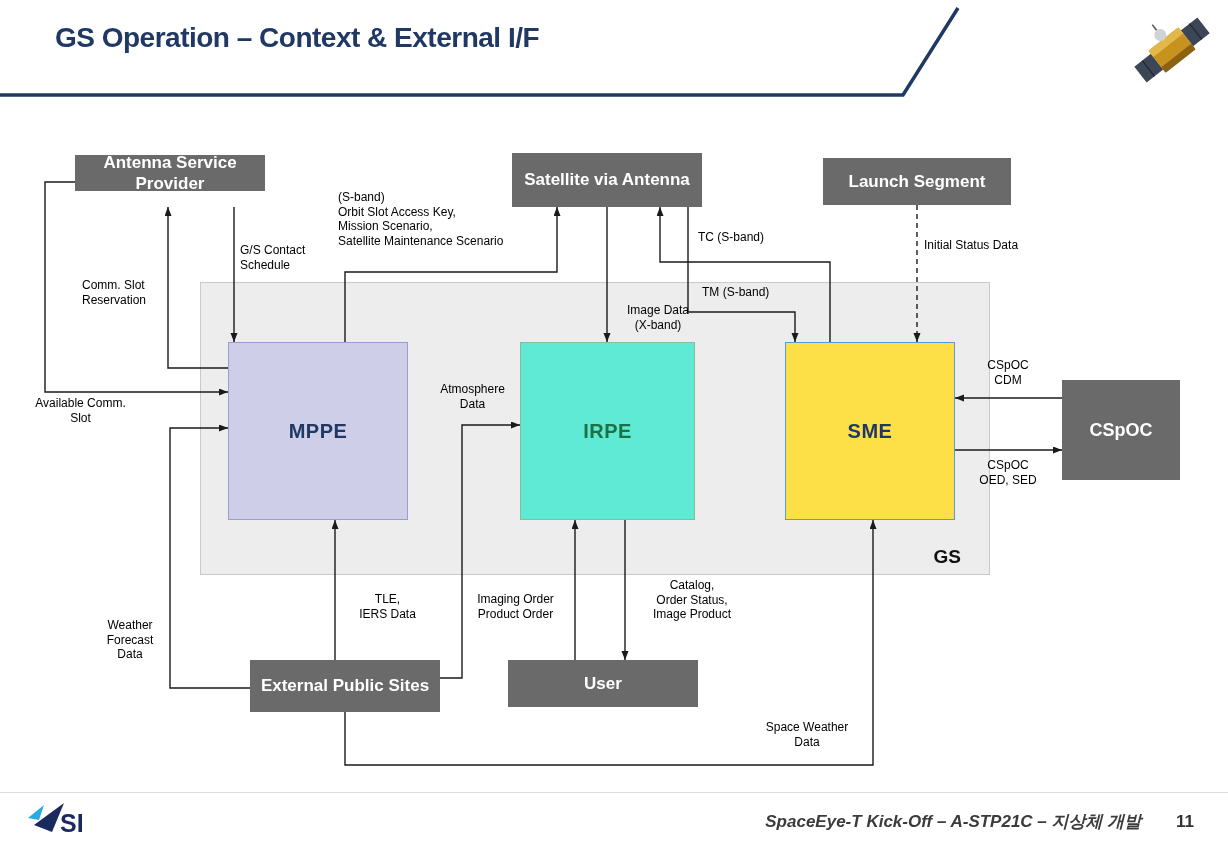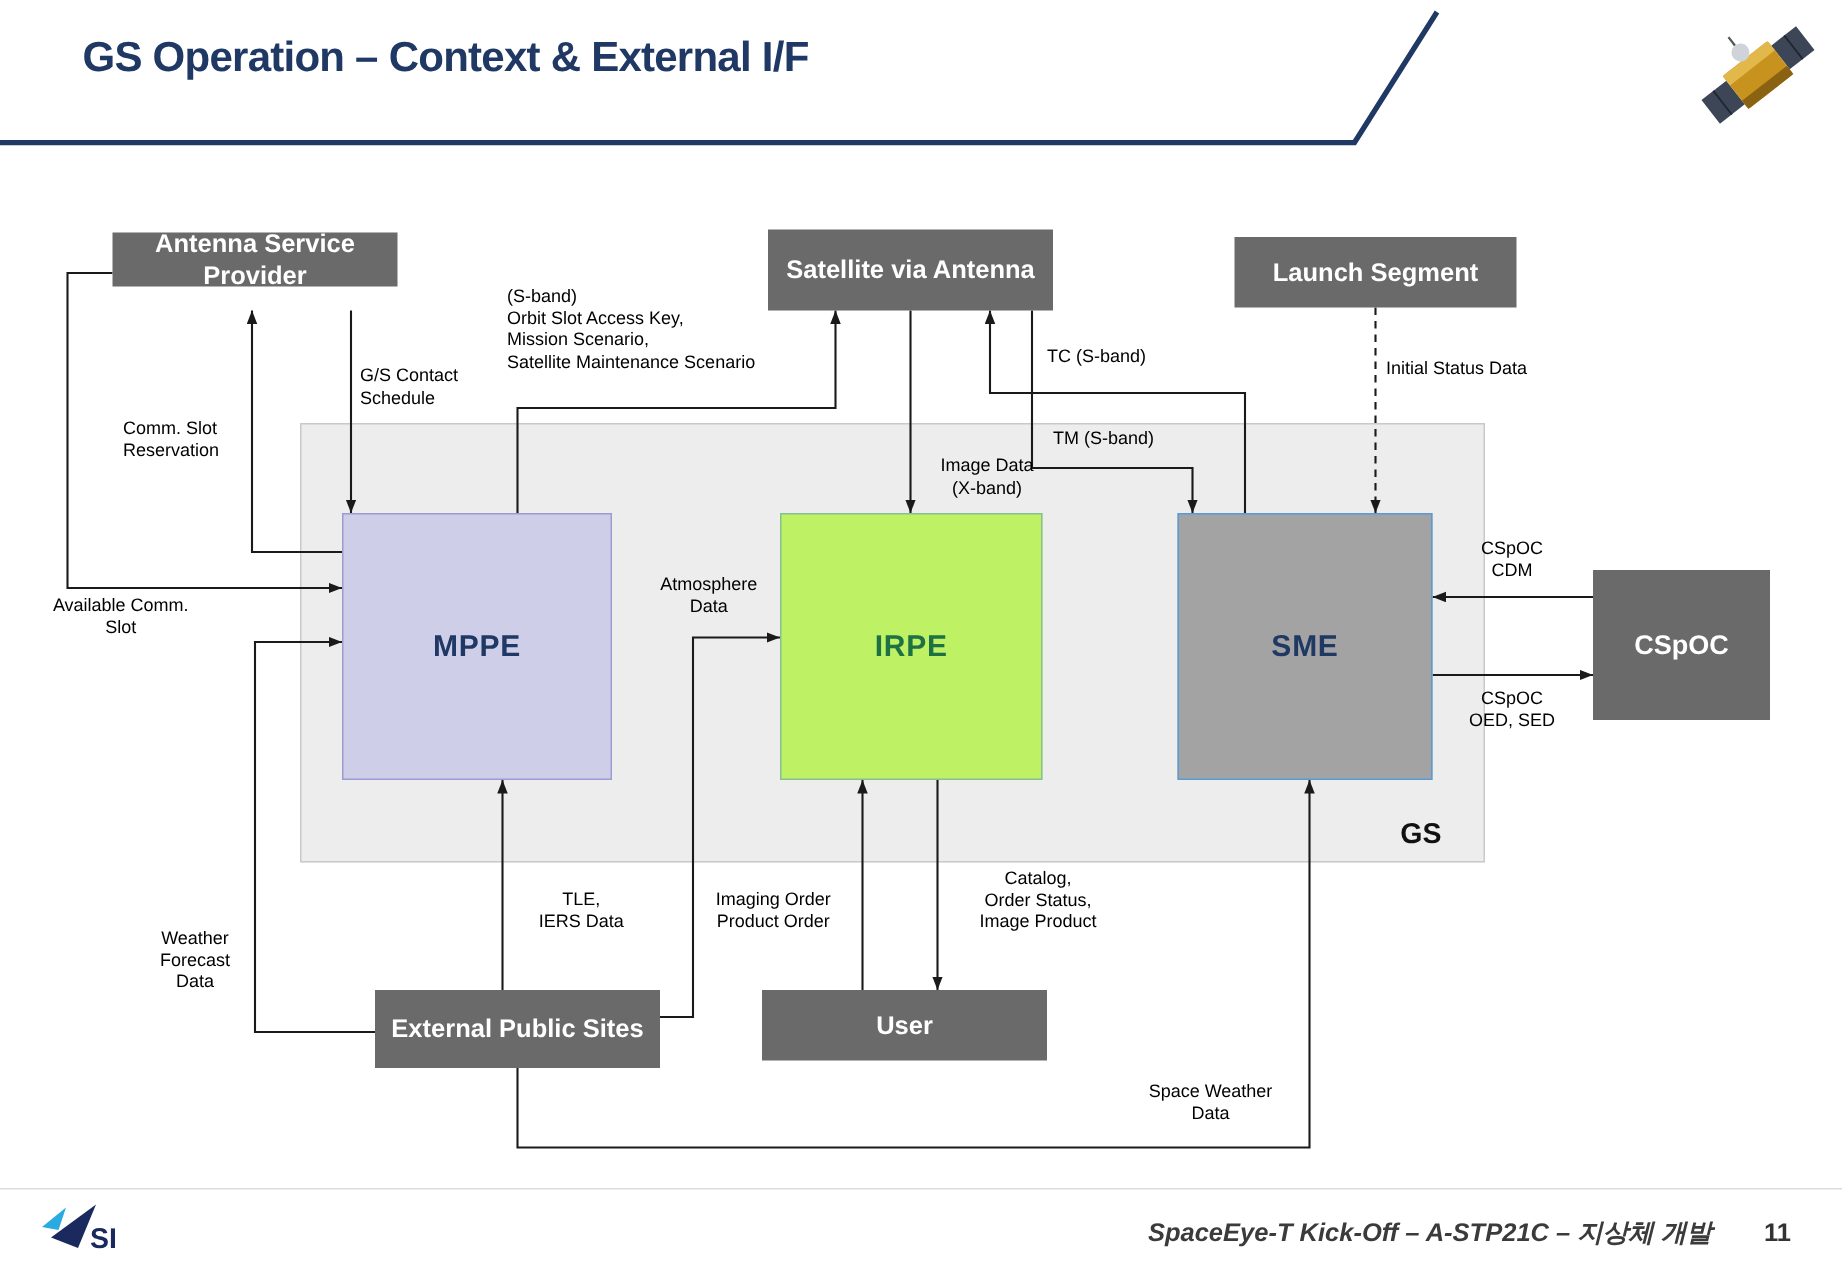--- a/index.html
+++ b/index.html
@@ -9,21 +9,21 @@
   .overlay { position:absolute; inset:0; z-index:2; pointer-events:none; }
   .gs-region { position:absolute; left:200px; top:282px; width:790px; height:293px; background:#ededee; border:1px solid #c9c9c9; z-index:1; }
   .gs-label { position:absolute; right:28px; bottom:6px; font-weight:bold; font-size:19px; color:#111; }
   .box { position:absolute; z-index:3; display:flex; align-items:center; justify-content:center; text-align:center; }
   .gray { background:#6a6a6a; color:#ffffff; font-weight:bold; font-size:17px; line-height:1.25; padding:2px 10px; }
   .module { font-weight:bold; font-size:20px; letter-spacing:.5px; }
   .flow-label { position:absolute; z-index:3; font-size:12px; line-height:1.22; color:#000000; white-space:pre-line; }
   .center { text-align:center; }
   .footer-line { position:absolute; left:0; top:792px; width:100%; height:1px; background:#dcdcdc; z-index:1; }
   .logo { position:absolute; left:24px; top:798px; display:flex; align-items:flex-end; z-index:3; }
-  .logo-text { font-size:19px; font-weight:bold; color:#1b2a5e; margin-left:-8px; margin-bottom:2px; }
+  .logo-text { font-size:25px; font-weight:bold; color:#1b2a5e; margin-left:-8px; margin-bottom:2px; }
   .footer-right { position:absolute; right:34px; top:810px; z-index:3; font-size:17px; color:#3b3b3b; }
   .footer-right .ft { font-style:italic; font-weight:bold; }
   .footer-right .pg { font-weight:bold; margin-left:30px; color:#333333; }
 </style>
 </head>
 <body>
 
 <div class="slide">
 
   <div class="title">GS Operation – Context &amp; External I/F</div>
@@ -88,24 +88,24 @@
   <div class="box gray" style="left:508px; top:660px; width:190px; height:47px;">
     <span>User</span>
   </div>
   <div class="box gray" style="left:1062px; top:380px; width:118px; height:100px; font-size:18px;">
     <span>CSpOC</span>
   </div>
 
   <div class="box module" style="left:228px; top:342px; width:180px; height:178px; background:#cfcee9; border:1.5px solid #9c9cd0; color:#1f3864;">
     <span>MPPE</span>
   </div>
-  <div class="box module" style="left:520px; top:342px; width:175px; height:178px; background:#bef264; border:1.5px solid #86bf94; color:#1e7145;">
+  <div class="box module" style="left:520px; top:342px; width:175px; height:178px; background:#5eead4; border:1.5px solid #86bf94; color:#1e7145;">
     <span>IRPE</span>
   </div>
-  <div class="box module" style="left:785px; top:342px; width:170px; height:178px; background:#a3a3a3; border:1.5px solid #5b9bd5; color:#1f3864;">
+  <div class="box module" style="left:785px; top:342px; width:170px; height:178px; background:#fde047; border:1.5px solid #5b9bd5; color:#1f3864;">
     <span>SME</span>
   </div>
 
   <div class="flow-label" style="left:240px; top:243px; width:110px;">G/S Contact
 Schedule</div>
   <div class="flow-label" style="left:82px; top:278px; width:110px;">Comm. Slot
 Reservation</div>
   <div class="flow-label center" style="left:18px; top:396px; width:125px;">Available Comm.
 Slot</div>
   <div class="flow-label" style="left:338px; top:190px; width:230px;">(S-band)

